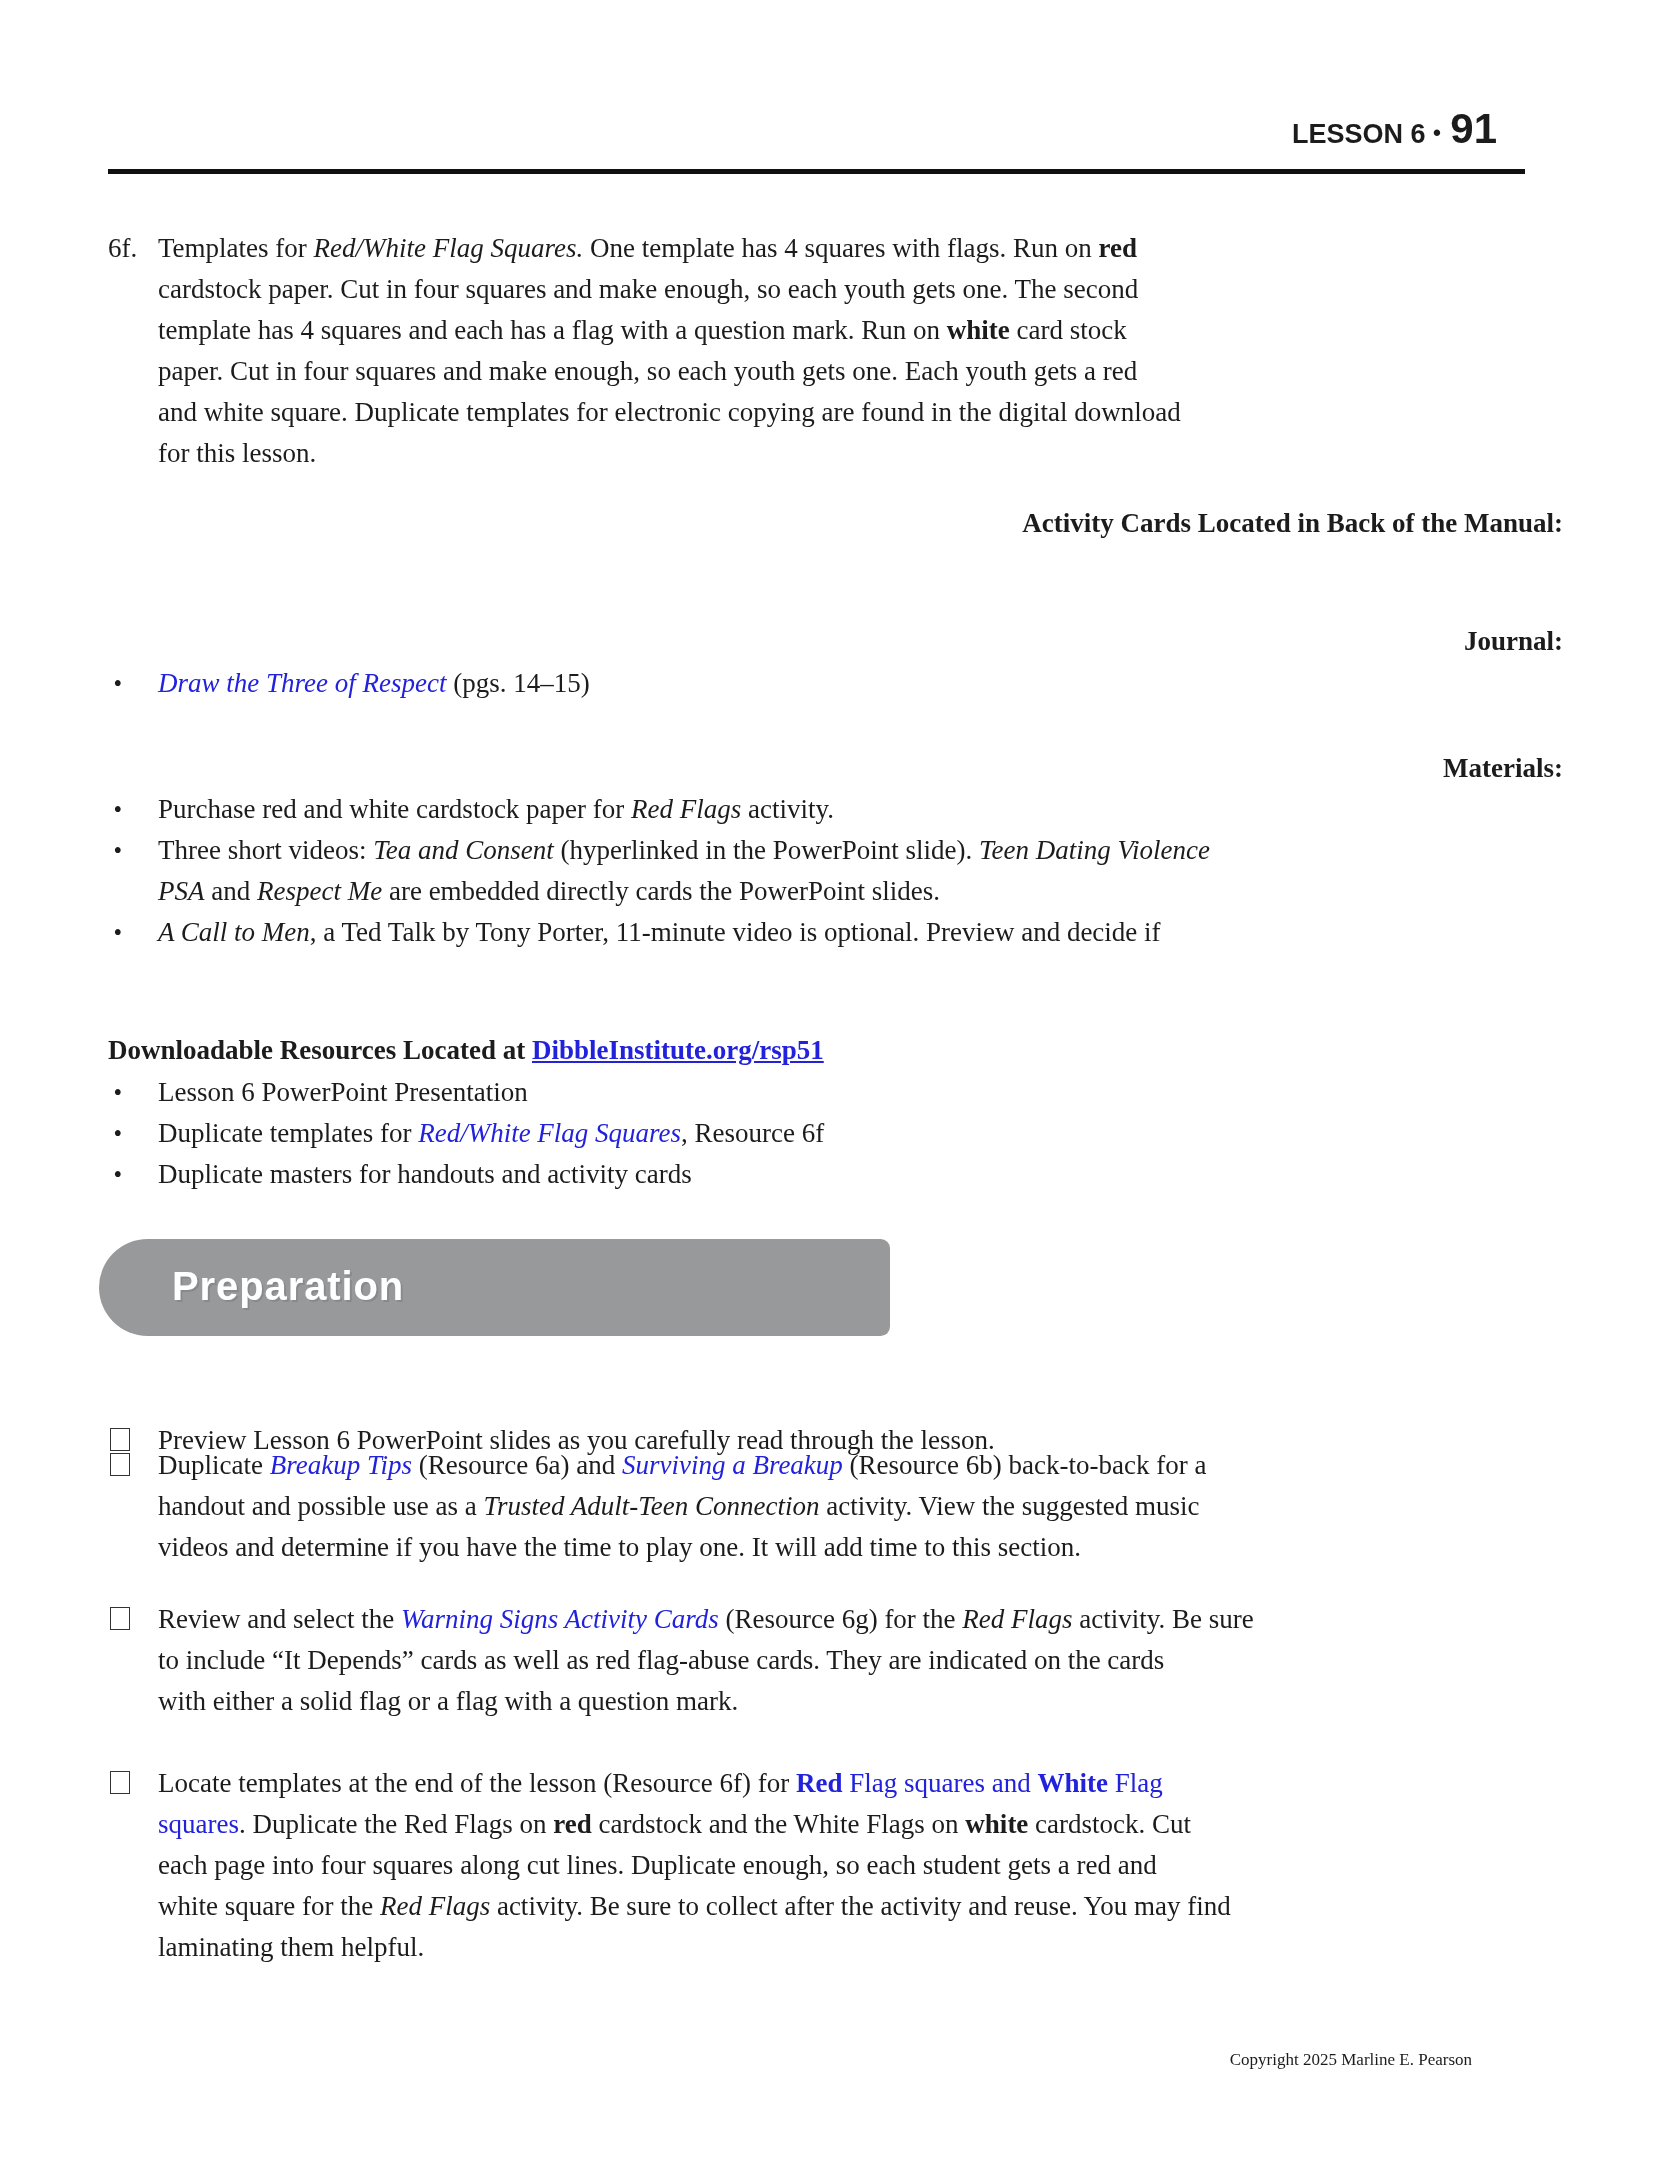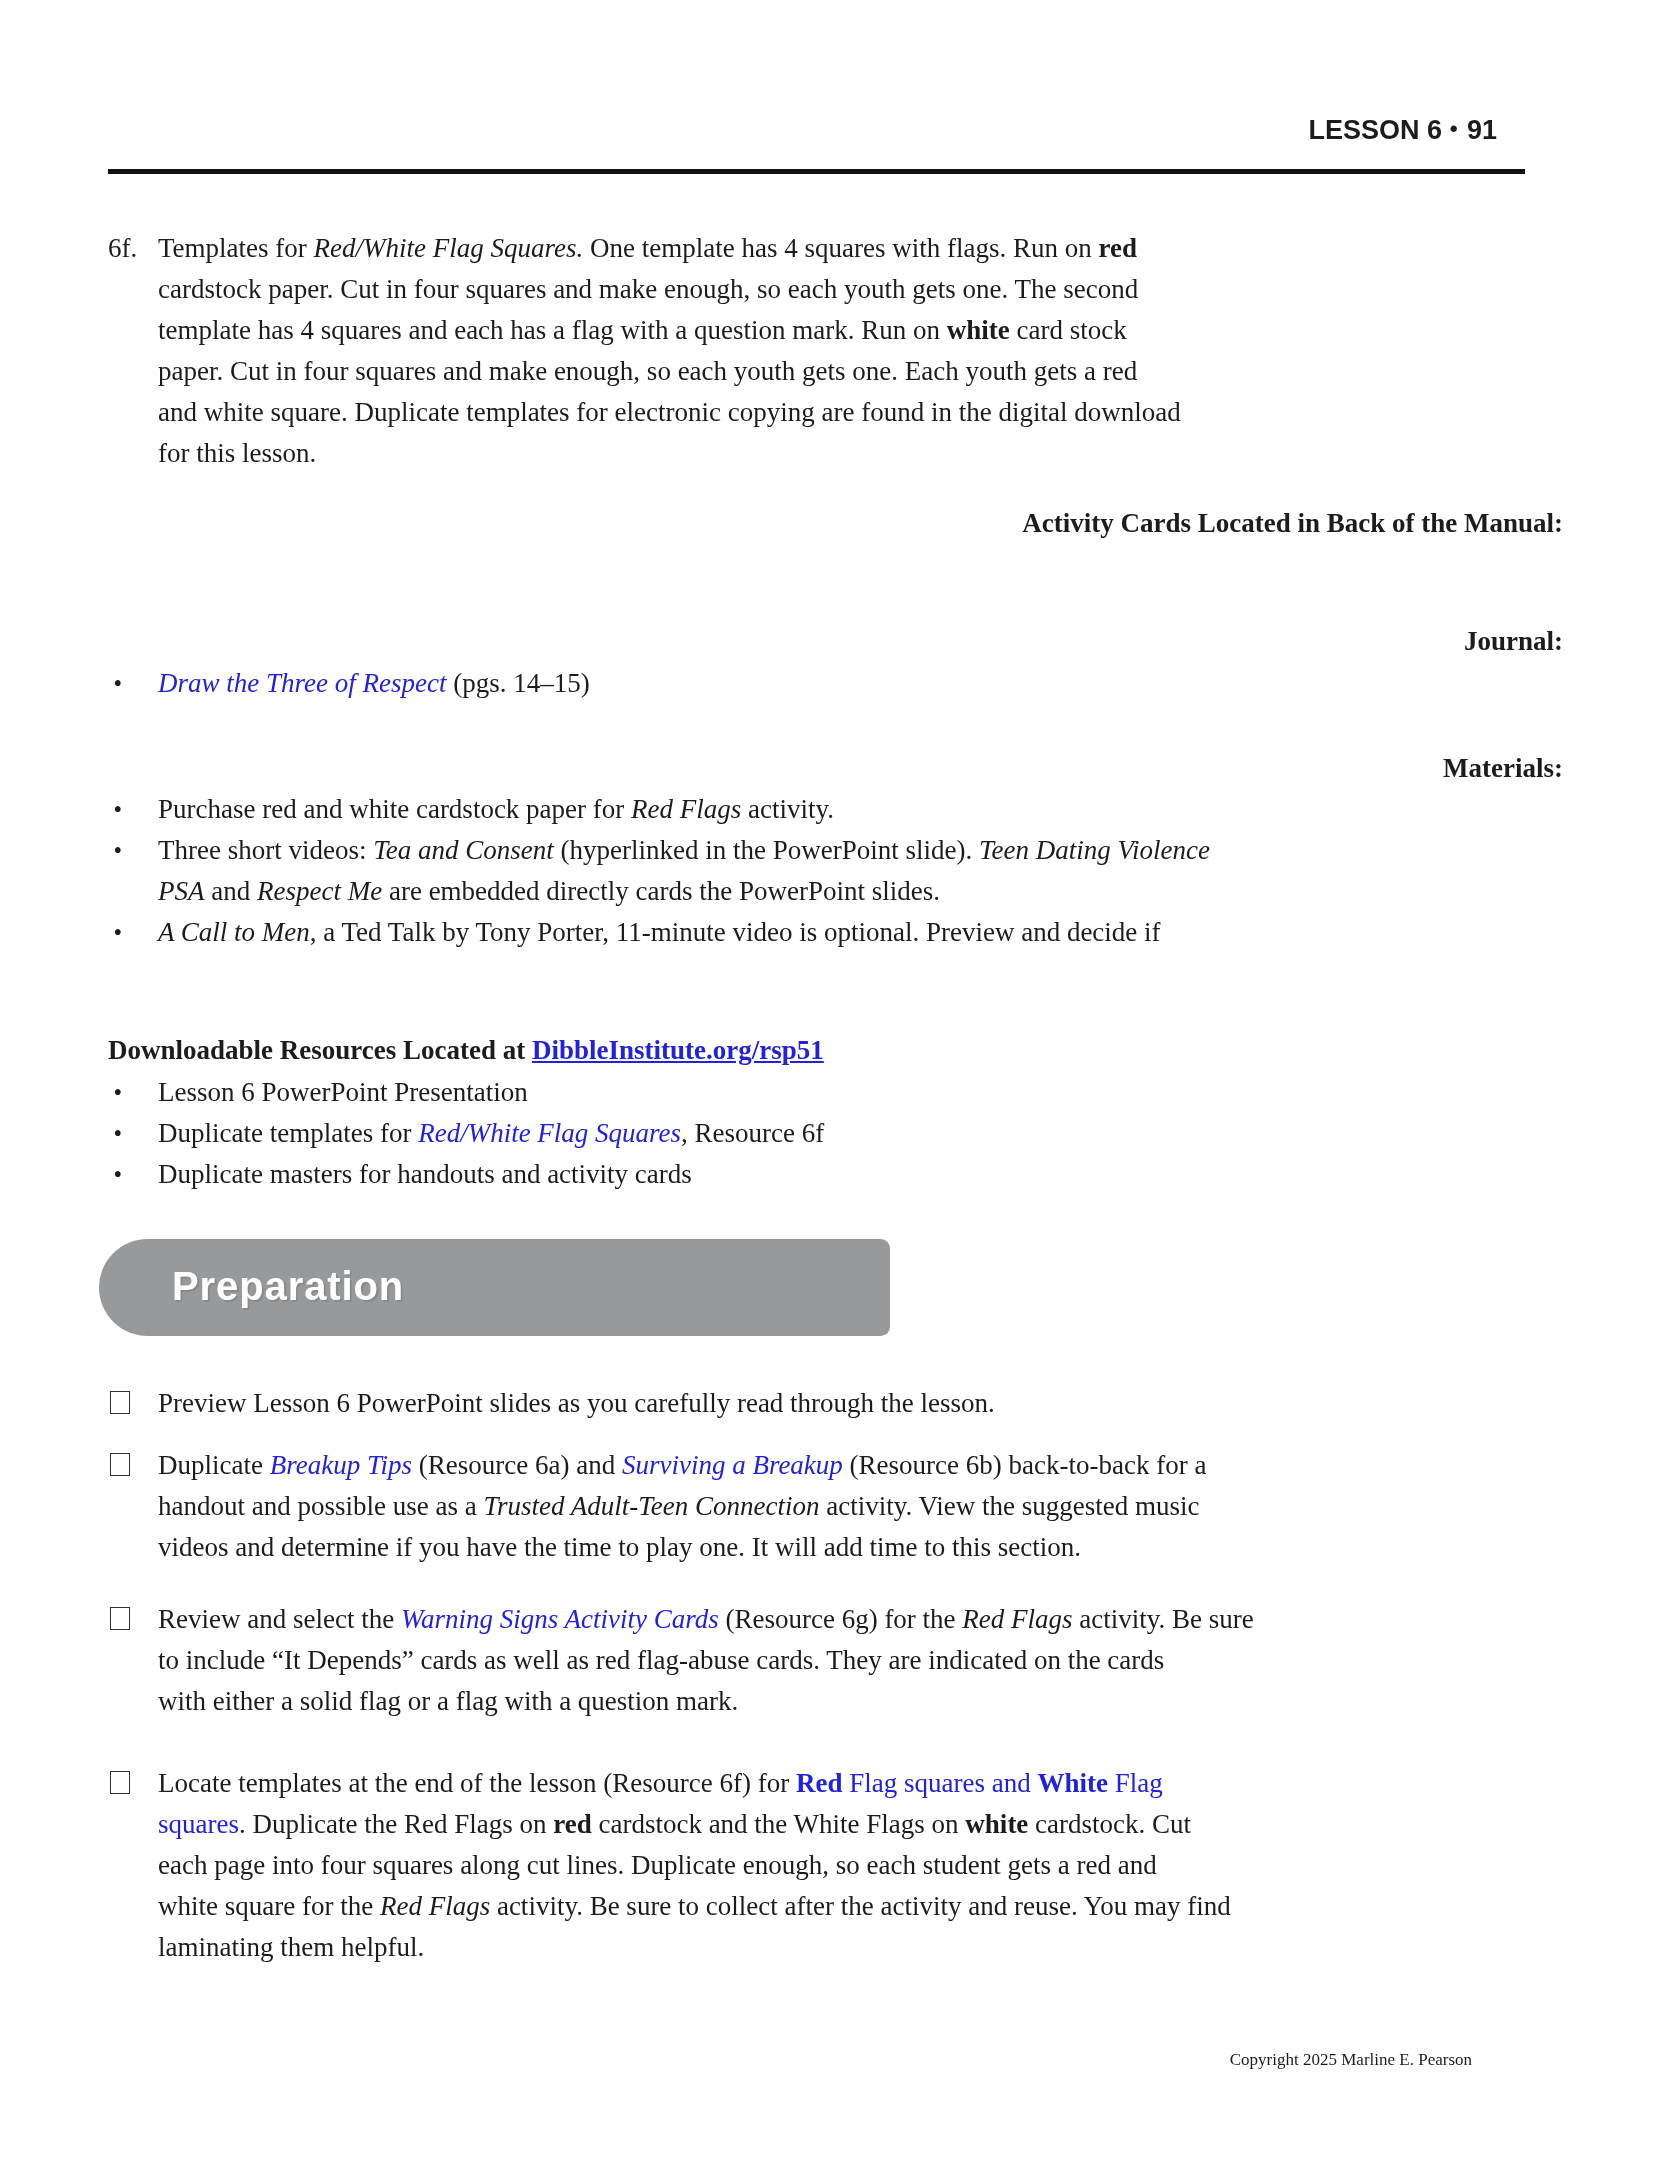--- a/index.html
+++ b/index.html
@@ -25,21 +25,21 @@
   .lk{color:var(--link);}
   .u{text-decoration:underline;}
   .hd{font-weight:700;text-align:right;}
   
   .header{
     top:105px;width:1389px;text-align:right;
     font-family:"Liberation Sans","DejaVu Sans",sans-serif;
     font-weight:700;line-height:47px;white-space:nowrap;
   }
   .header-dot{font-size:22.6px;margin:0 9.4px 0 7.5px;vertical-align:2.8px;}
-  .pagenum{font-size:27px;}
+  .pagenum{font-size:42px;}
   .rule{position:absolute;top:169px;left:108px;width:1417px;height:4.7px;background:#111;}
   
   .bullet{font-size:24.5px;padding-left:5.6px;}
   .checkbox{
     display:inline-block;width:20px;height:23.5px;
     border:1.9px solid #333;margin-top:7.5px;margin-left:1.9px;background:#fff;
   }
   
   .banner{
     position:absolute;left:99px;top:1239px;width:791px;height:97px;
@@ -109,21 +109,21 @@
     <div class="row">
       <span class="bullet">•</span>
       <span><span>Duplicate masters for handouts and activity cards</span></span>
     </div>
   </div>
 
   <div class="banner">
     <span class="banner-title">Preparation</span>
   </div>
 
-  <div class="abs row" style="top:1383px">
+  <div class="abs row" style="top:1420px">
     <span class="checkbox"></span>
     <span><span>Preview Lesson 6 PowerPoint slides as you carefully read through the lesson.</span></span>
   </div>
   <div class="abs row" style="top:1445px">
     <span class="checkbox"></span>
     <span><span>Duplicate </span><span class="i lk">Breakup Tips</span><span> (Resource 6a) and </span><span class="i lk">Surviving a Breakup</span><span> (Resource 6b) back-to-back for a</span><br><span>handout and possible use as a </span><span class="i">Trusted Adult-Teen Connection</span><span> activity. View the suggested music</span><br><span>videos and determine if you have the time to play one. It will add time to this section.</span></span>
   </div>
   <div class="abs row" style="top:1599px">
     <span class="checkbox"></span>
     <span><span>Review and select the </span><span class="i lk">Warning Signs Activity Cards</span><span> (Resource 6g) for the </span><span class="i">Red Flags</span><span> activity. Be sure</span><br><span>to include “It Depends” cards as well as red flag-abuse cards. They are indicated on the cards</span><br><span>with either a solid flag or a flag with a question mark.</span></span>

